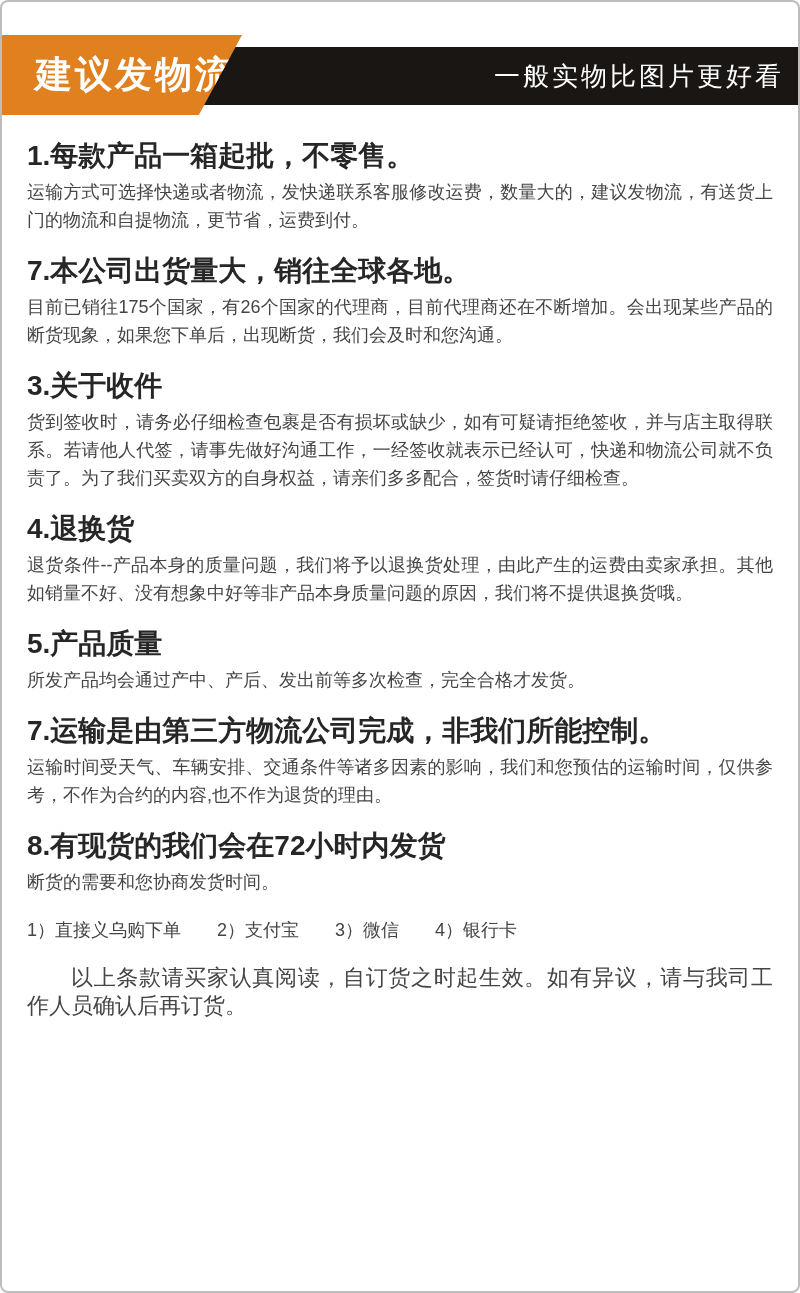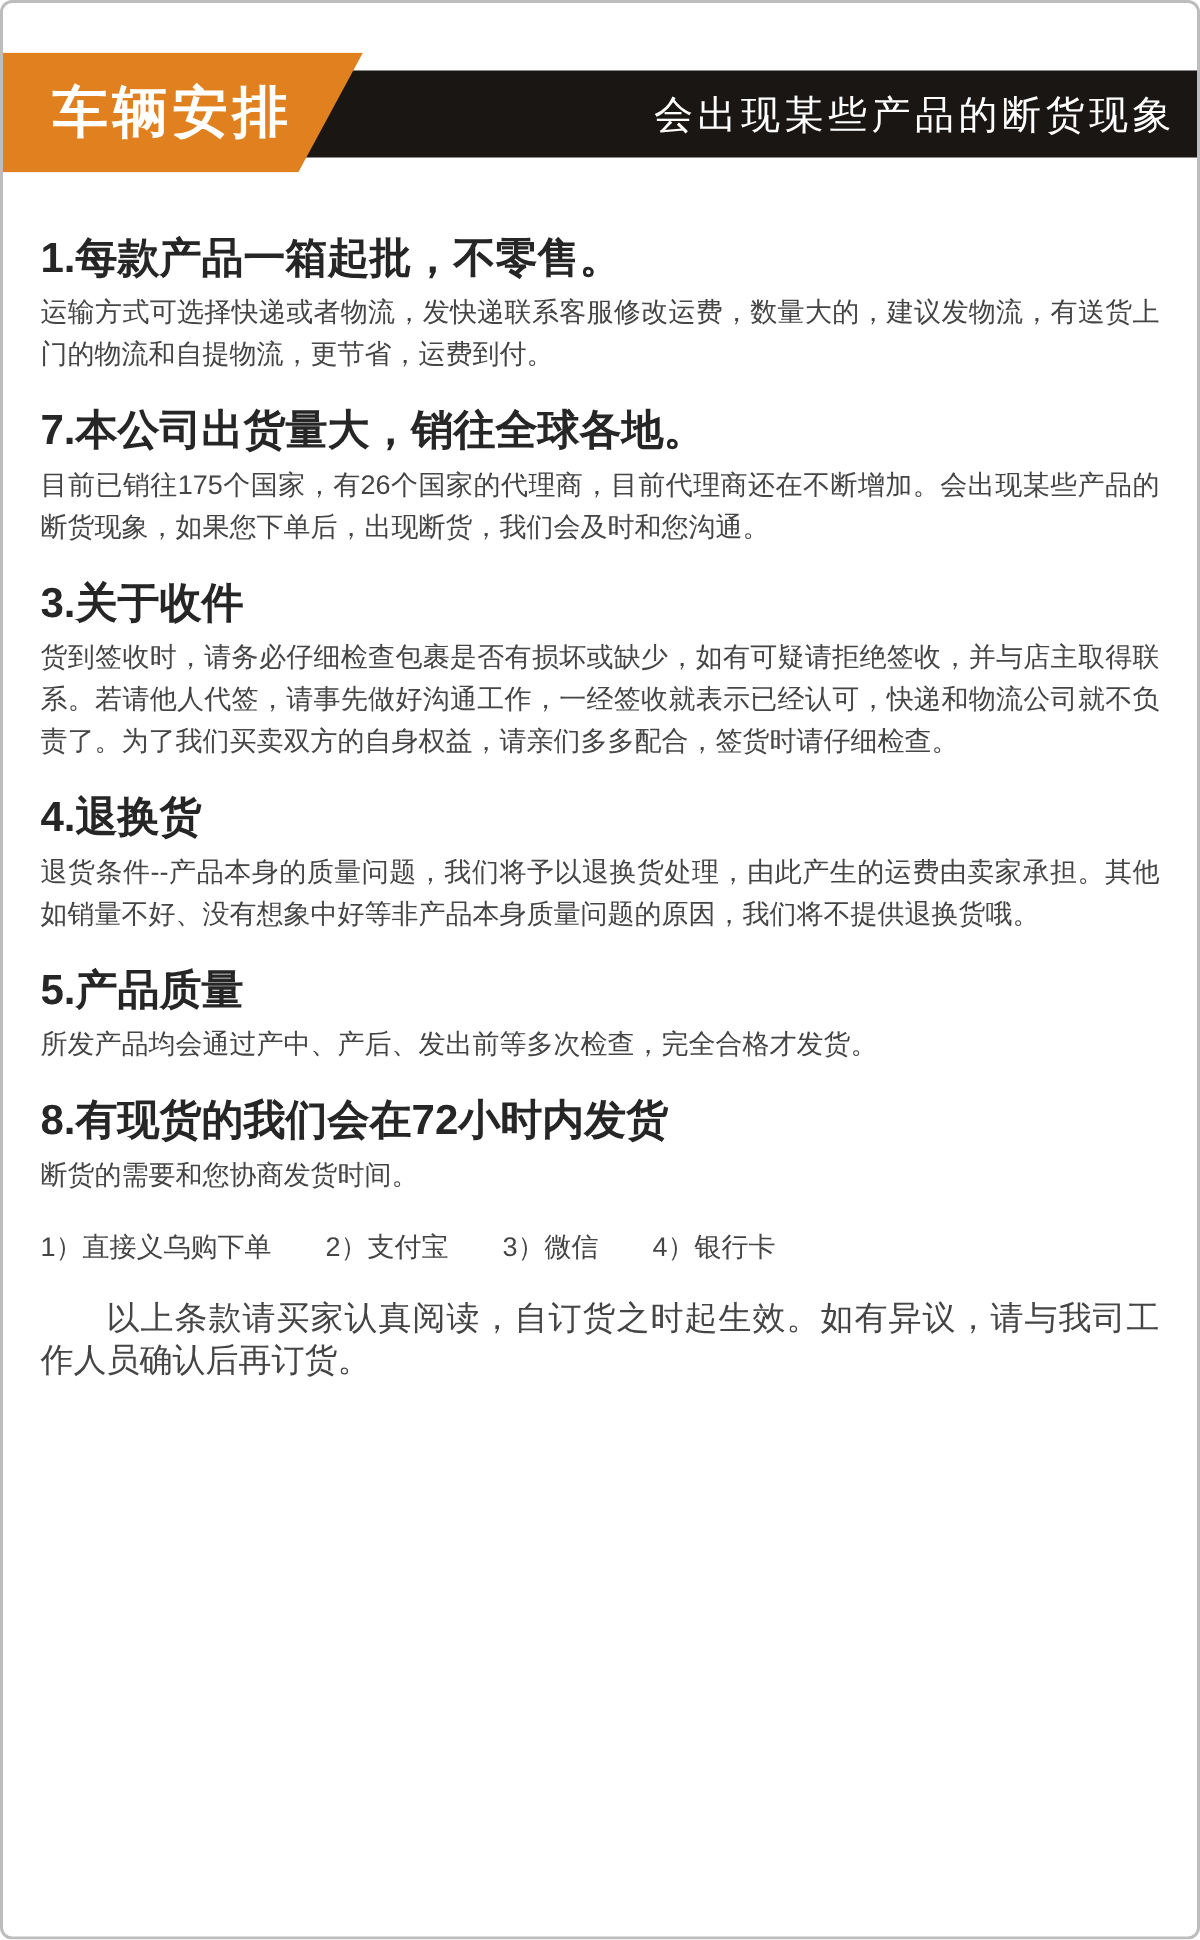--- a/index.html
+++ b/index.html
@@ -36,21 +36,21 @@
     background:var(--accent-orange);
     clip-path:polygon(0 0,100% 0,82% 100%,0 100%);
     display:flex;align-items:center;
   }
   .badge-title{
     color:#fff;font-size:37px;font-weight:bold;
     padding-left:33px;letter-spacing:3px;white-space:nowrap;
   }
   
   .main{padding:22px 25px 0 25px;}
-  .section{margin:16px 0 20px 0;}
+  .section{margin:0 0 20px 0;}
   .section h2{
     margin:0 0 5px 0;
     font-size:28px;line-height:34px;
     font-weight:bold;color:var(--heading-grey);
   }
   .section p.body{
     margin:0;
     font-size:18px;line-height:28px;
     color:var(--body-grey);
     text-align:justify;
@@ -66,24 +66,24 @@
     text-align:justify;
   }
 </style>
 </head>
 <body>
 
 <div class="page">
 
   <div class="header">
     <div class="black-bar">
-      <span class="company-name">会出现某些产品的断货现象</span>
+      <span class="company-name">一般实物比图片更好看</span>
     </div>
     <div class="orange-badge">
-      <span class="badge-title">车辆安排</span>
+      <span class="badge-title">建议发物流</span>
     </div>
   </div>
 
   <div class="main">
 
     <div class="section">
       <h2>1.每款产品一箱起批，不零售。</h2>
       <p class="body">运输方式可选择快递或者物流，发快递联系客服修改运费，数量大的，建议发物流，有送货上门的物流和自提物流，更节省，运费到付。</p>
     </div>
 
@@ -101,20 +101,24 @@
       <h2>4.退换货</h2>
       <p class="body">退货条件--产品本身的质量问题，我们将予以退换货处理，由此产生的运费由卖家承担。其他如销量不好、没有想象中好等非产品本身质量问题的原因，我们将不提供退换货哦。</p>
     </div>
 
     <div class="section">
       <h2>5.产品质量</h2>
       <p class="body">所发产品均会通过产中、产后、发出前等多次检查，完全合格才发货。</p>
     </div>
 
 
+    <div class="section">
+      <h2>7.运输是由第三方物流公司完成，非我们所能控制。</h2>
+      <p class="body">运输时间受天气、车辆安排、交通条件等诸多因素的影响，我们和您预估的运输时间，仅供参考，不作为合约的内容,也不作为退货的理由。</p>
+    </div>
 
     <div class="section">
       <h2>8.有现货的我们会在72小时内发货</h2>
       <p class="body">断货的需要和您协商发货时间。</p>
     </div>
 
 
     <div class="section">
       <p class="body">1）直接义乌购下单　　2）支付宝　　3）微信　　4）银行卡</p>
     </div>

